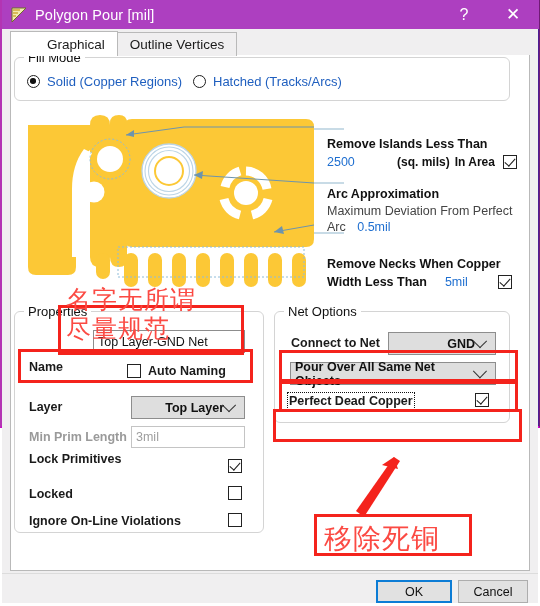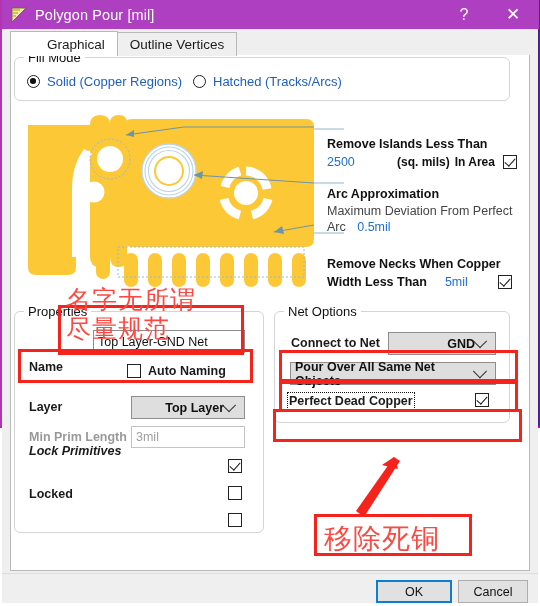--- a/index.html
+++ b/index.html
@@ -317,30 +317,33 @@
       <div class="combo" style="position:absolute;left:116px;top:84px;width:114px;height:23px;">
         <span>Top Layer</span>
         <span class="chev"></span>
       </div>
 
       <div class="frow" style="left:14px;top:118px;">
         <span class="flabel dim">Min Prim Length</span>
       </div>
       <div class="textbox dim" style="position:absolute;left:116px;top:114px;width:114px;height:22px;">3mil</div>
 
-      <div class="frow" style="left:14px;top:132px;font-style:italic;">
+      <div class="frow" style="left:14px;top:140px;">
         <span class="chk-label">Lock Primitives</span>
       </div>
       <span class="cbox on" style="position:absolute;left:213px;top:147px;"></span>
 
       <div class="frow" style="left:14px;top:175px;">
         <span class="chk-label">Locked</span>
       </div>
       <span class="cbox" style="position:absolute;left:213px;top:174px;"></span>
 
+      <div class="frow" style="left:14px;top:202px;">
+        <span class="chk-label">Ignore On-Line Violations</span>
+      </div>
       <span class="cbox" style="position:absolute;left:213px;top:201px;"></span>
     </div>
 
     <div class="group" id="net-options">
       <div class="group-label">Net Options</div>
 
       <div class="frow" style="left:16px;top:24px;">
         <span class="flabel">Connect to Net</span>
       </div>
       <div class="combo" style="position:absolute;left:113px;top:20px;width:108px;height:23px;">

